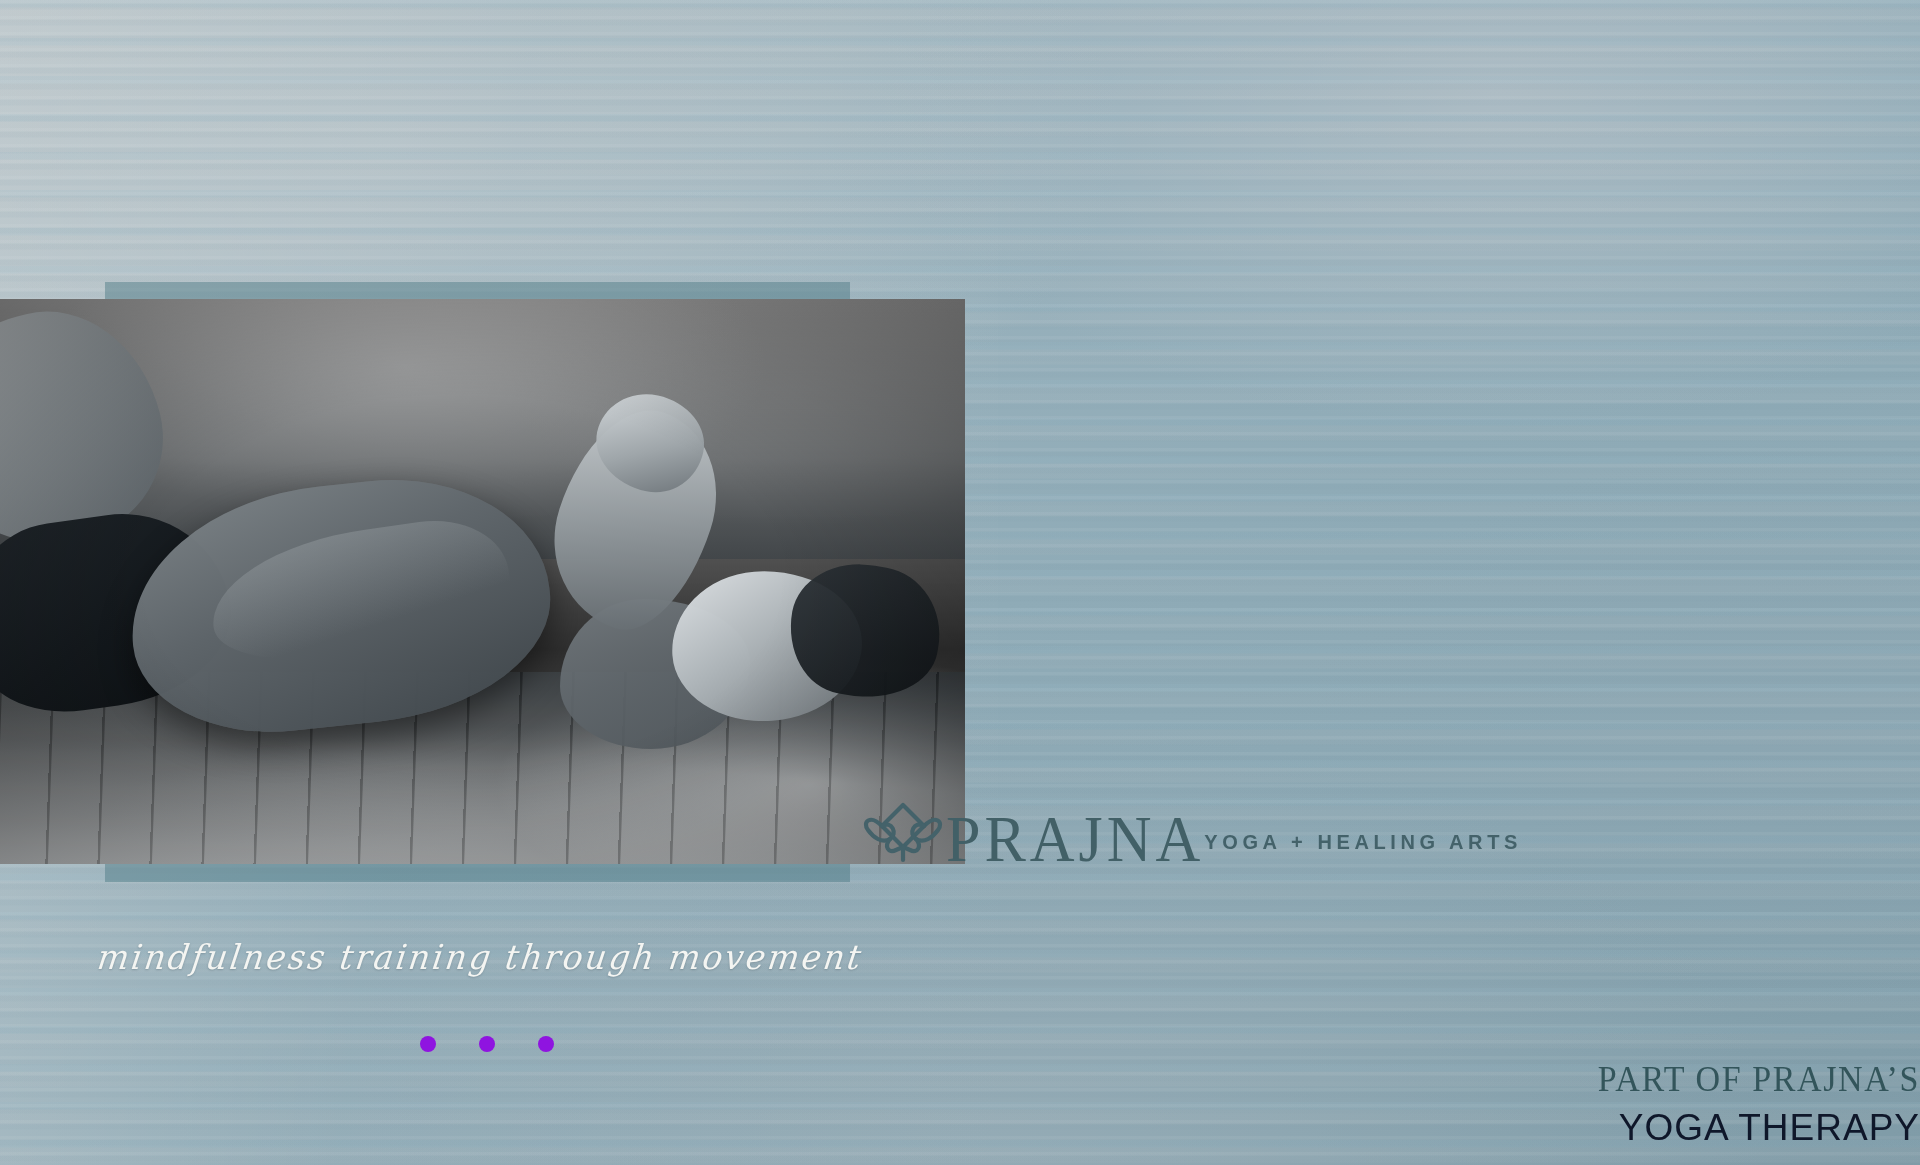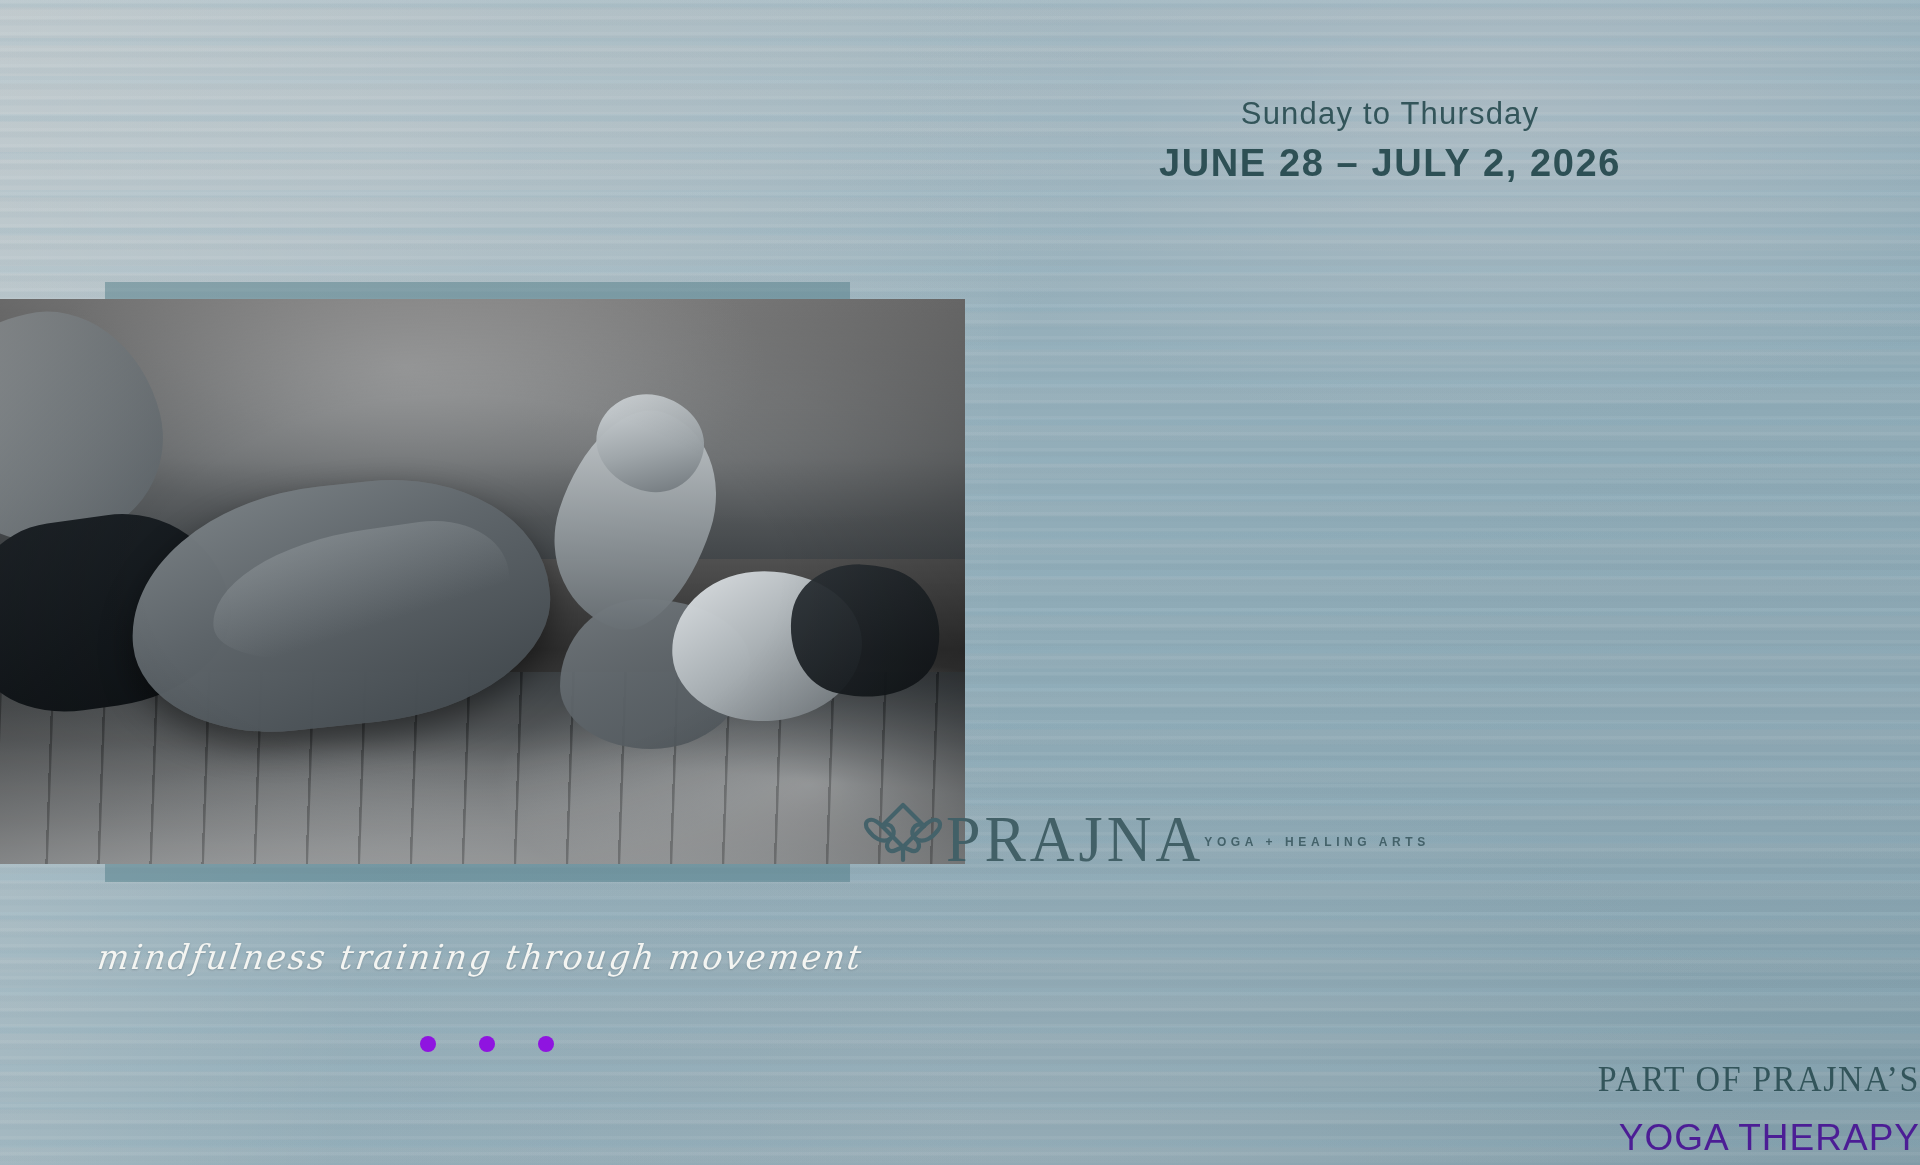--- a/index.html
+++ b/index.html
@@ -306,21 +306,21 @@
     font-size: 62px;
     font-weight: 400;
     letter-spacing: 4px;
     color: #426067;
     line-height: 1.0;
     transform: scaleY(1.06);
   }
   .logo-tag {
     margin-top: 14px;
     font-family: "Liberation Sans", sans-serif;
-    font-size: 12px;
+    font-size: 20px;
     font-weight: 700;
     letter-spacing: 4.6px;
     color: #44626a;
     line-height: 1.0;
   }
 
   
   .footer-block {
     position: absolute;
     left: 0;
@@ -331,26 +331,26 @@
   .footer-line1 {
     font-family: "Liberation Serif", "DejaVu Serif", serif;
     font-size: 34px;
     font-weight: 400;
     letter-spacing: 1.6px;
     color: #33555b;
     line-height: 1.0;
     transform: scaleY(1.08);
   }
   .footer-line2 {
-    margin-top: 23px;
+    margin-top: 13px;
     font-family: "Liberation Sans", sans-serif;
     font-size: 37px;
     font-weight: 300;
     letter-spacing: 1.0px;
-    color: #4c1d95;
+    color: #0f172a;
     line-height: 1.0;
   }
 
   
   .tagline {
     position: absolute;
     left: 98px;
     top: 938px;
     font-family: "DejaVu Serif", serif;
     font-style: italic;
@@ -402,24 +402,20 @@
     <div class="ph-arm"></div>
     <div class="ph-fist"></div>
     <div class="ph-head"></div>
     <div class="ph-hair"></div>
     <div class="ph-vignette"></div>
     <div class="ph-grain"></div>
   </div>
 
   <div class="right-col">
 
-    <div class="date-block">
-      <div class="date-weekday">Sunday to Thursday</div>
-      <div class="date-range">JUNE 28 – JULY 2, 2026</div>
-    </div>
 
 
     <div class="logo-block">
       <span class="logo-mark">
         <svg width="86" height="70" viewBox="0 0 86 70" fill="none" stroke="#44626a" stroke-width="4.2" stroke-linecap="round" stroke-linejoin="round">
 
           <path d="M43 7 L64 28 L43 49 L22 28 Z"></path>
 
           <path d="M22 28 C10 16, 2 24, 8 32 C13 39, 22 46, 30 41"></path>
           <path d="M30 41 C38 36, 32 22, 22 28"></path>

